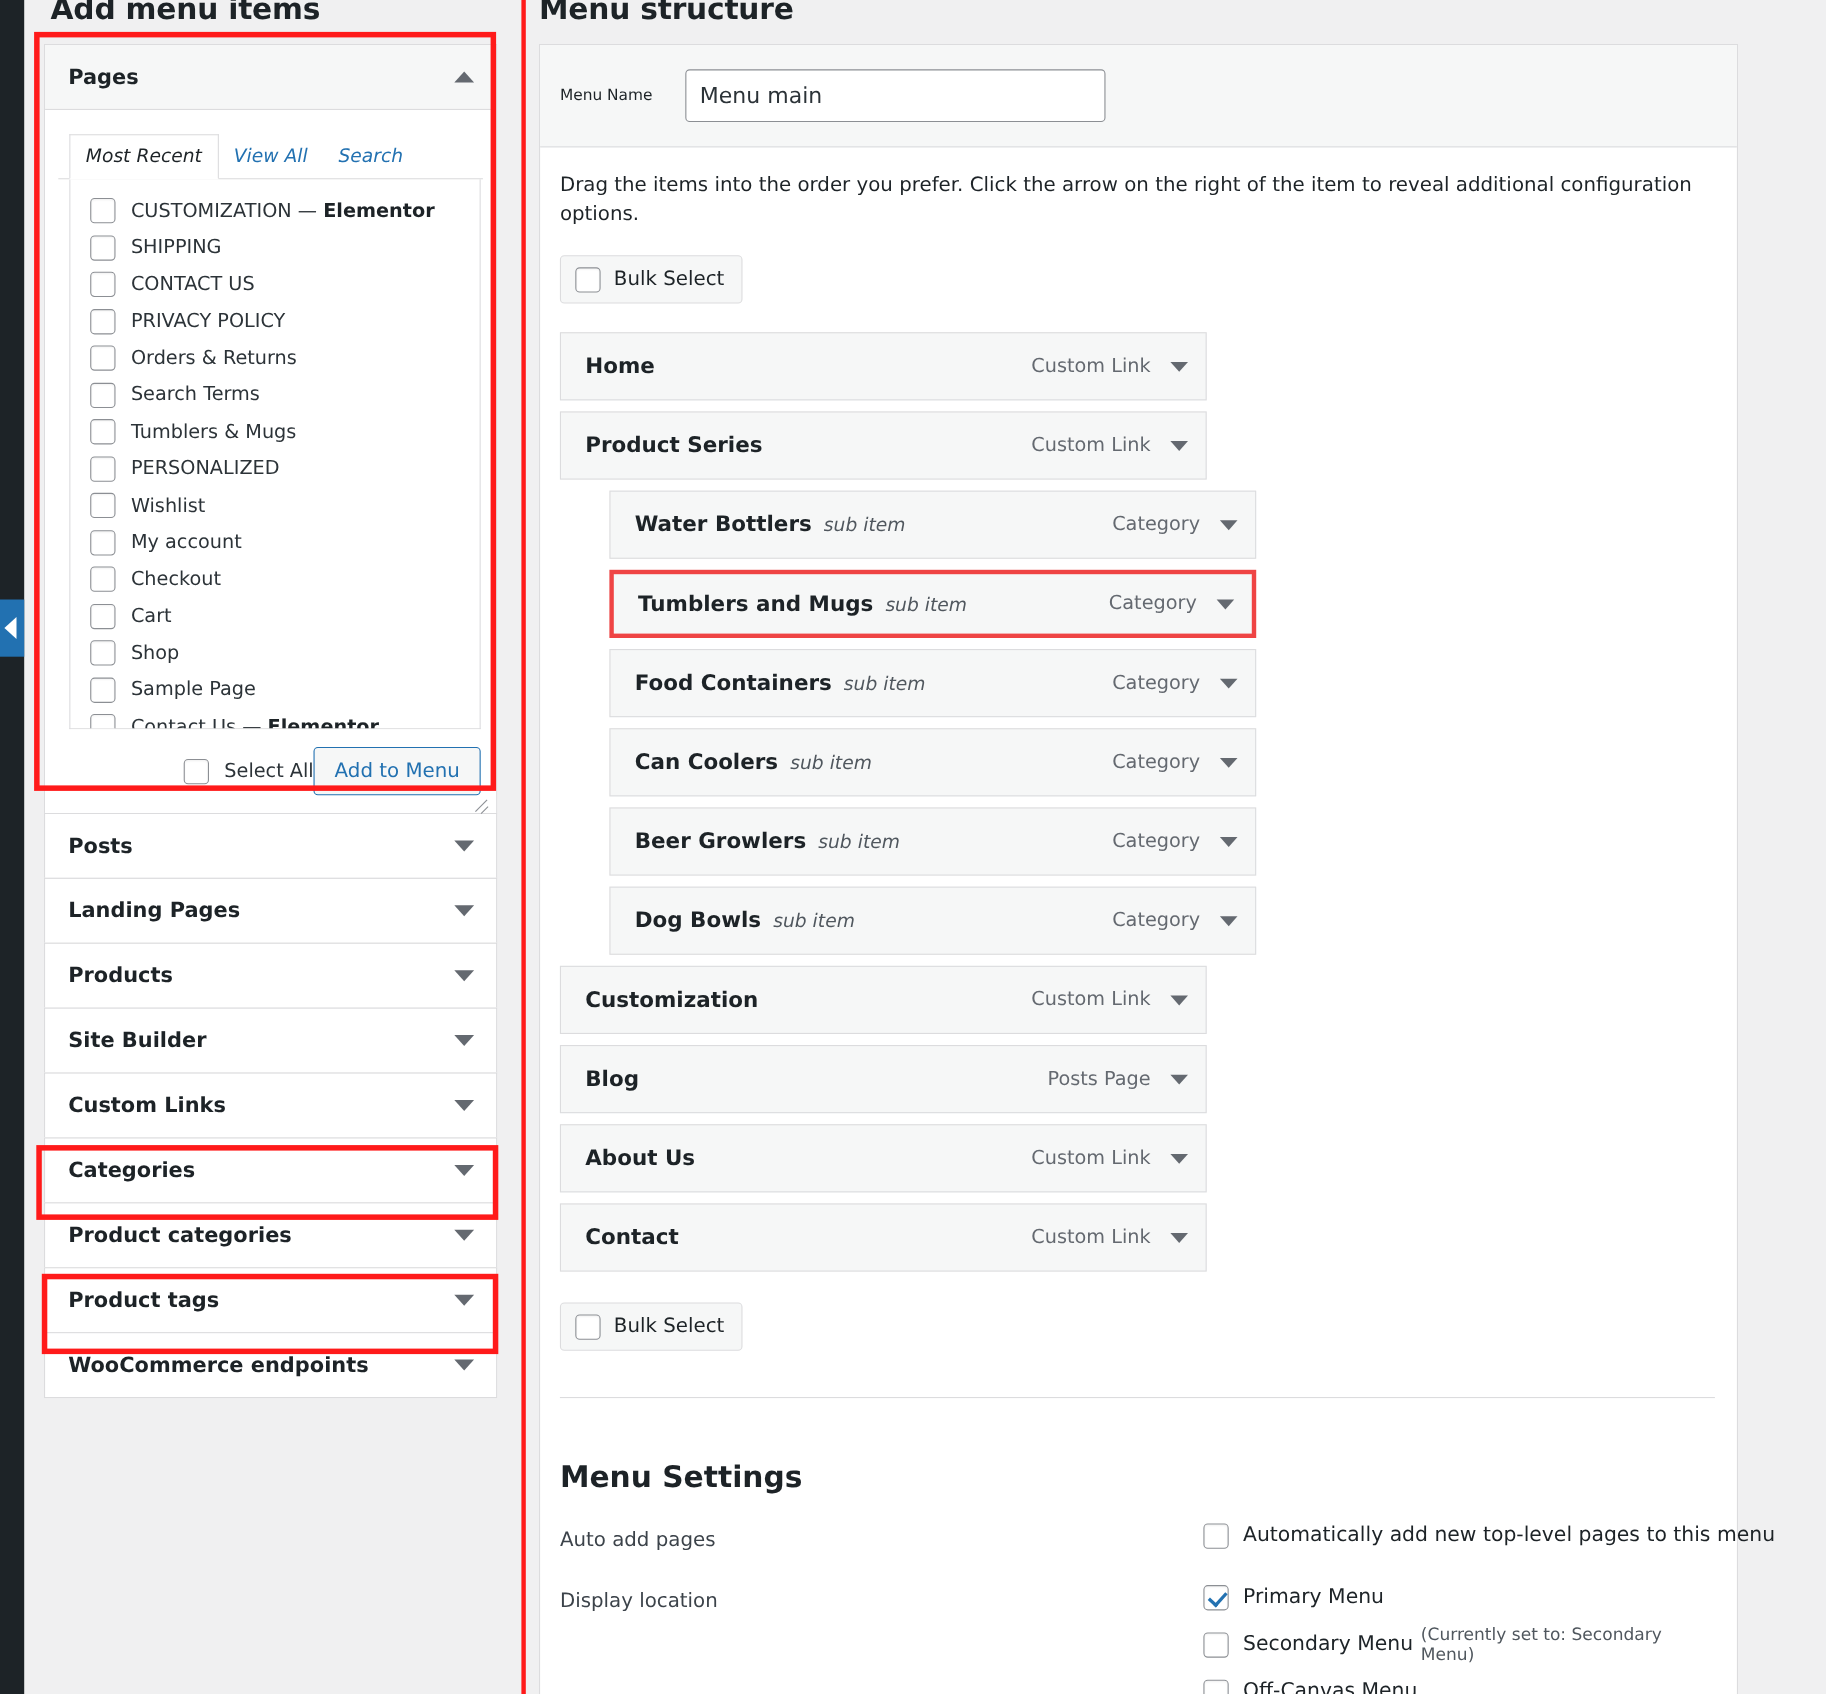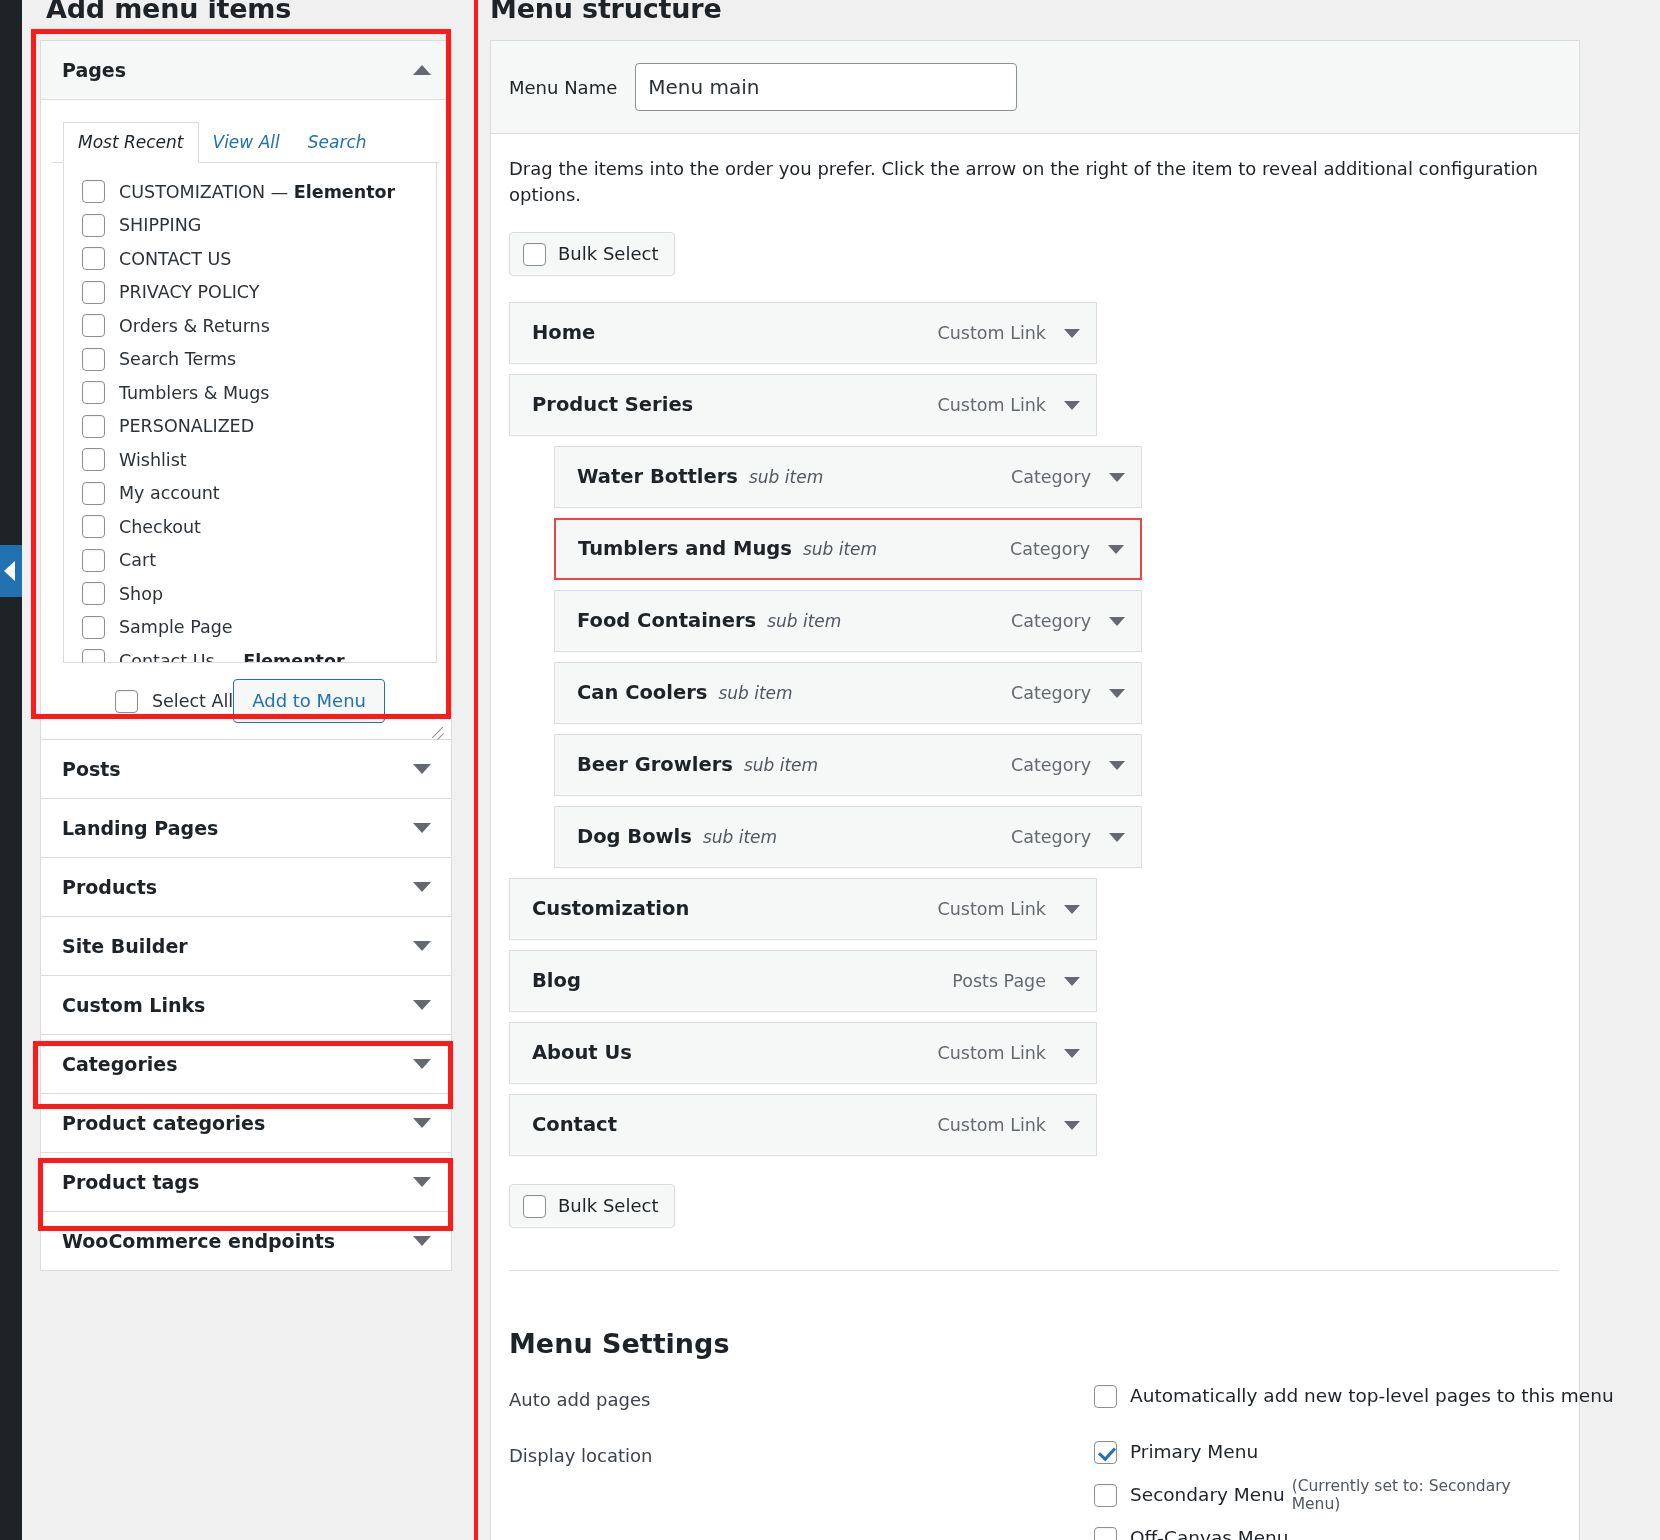--- a/index.html
+++ b/index.html
@@ -163,21 +163,21 @@
     left: 7px; top: 2px;
     width: 7px; height: 13px;
     border: solid #2271b1;
     border-width: 0 3px 3px 0;
     transform: rotate(42deg);
   }
 
   .pages-footer {
     display: flex;
     align-items: center;
-    justify-content: center;
+    justify-content: flex-end;
     padding: 16px 14px 16px 22px;
     background: #fff;
     position: relative;
   }
   .select-all-wrap { display: flex; align-items: center; }
   .select-all-label {
     font-size: 17.5px;
     color: #2c3338;
     margin-left: 14px;
   }
@@ -220,23 +220,23 @@
     width: 1090px;
   }
   .ms-namebar {
     background: #f6f7f7;
     border-bottom: 1px solid #dcdcde;
     display: flex;
     align-items: center;
     padding: 22px 20px 22px 18px;
   }
   .ms-name-label {
-    font-size: 18px;
-    color: #1d2327;
-    margin-right: 18px;
+    font-size: 14px;
+    color: #1d2327;
+    margin-right: 30px;
     white-space: nowrap;
   }
   .ms-name-input {
     width: 382px;
     font-size: 20px;
     font-family: inherit;
     color: #2c3338;
     padding: 10px 12px;
     border: 1px solid #8c8f94;
     border-radius: 4px;
@@ -271,21 +271,21 @@
     display: flex;
     align-items: center;
     justify-content: space-between;
     height: 62px;
     margin-bottom: 10px;
     padding: 0 16px 0 22px;
     cursor: move;
   }
   .mi.depth0 { width: 588px; }
   .mi.depth1 { width: 588px; margin-left: 45px; }
-  .mi.focused { border: 2px solid #ef4444; }
+  .mi.focused { border: 4px solid #ef4444; }
   .mi-left { display: flex; align-items: baseline; gap: 11px; }
   .mi-title {
     font-size: 19.5px;
     font-weight: 700;
     color: #1d2327;
     line-height: 24px;
   }
   .mi-sub {
     font-size: 17px;
     font-style: italic;

